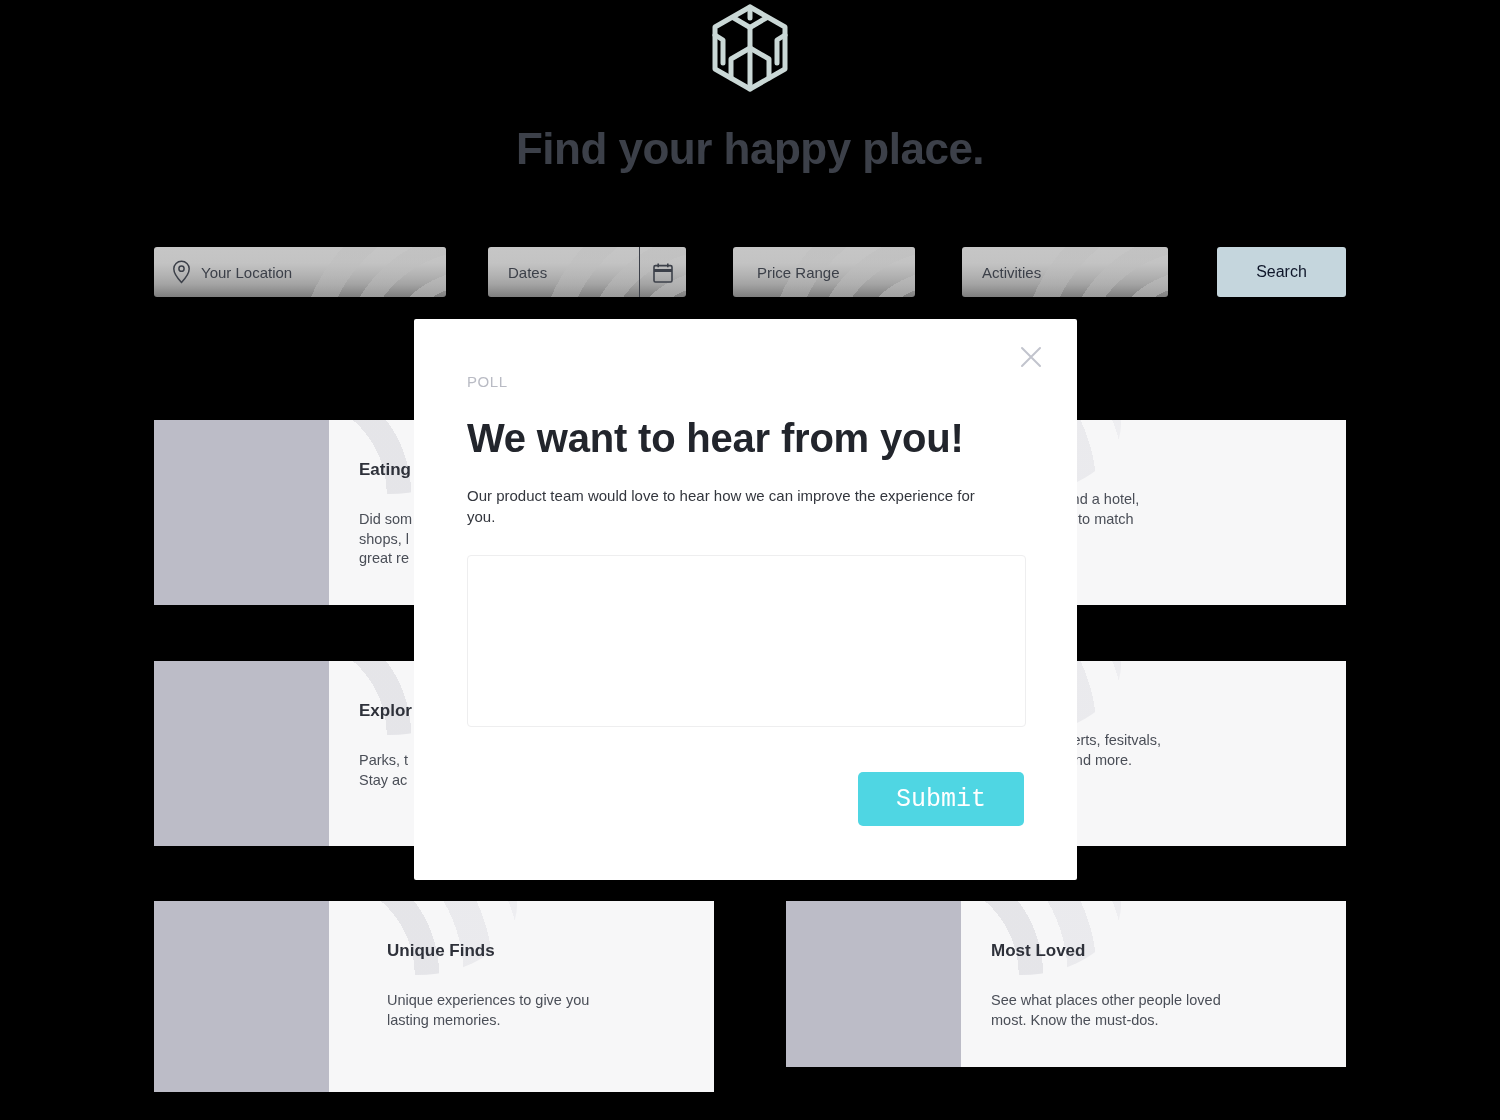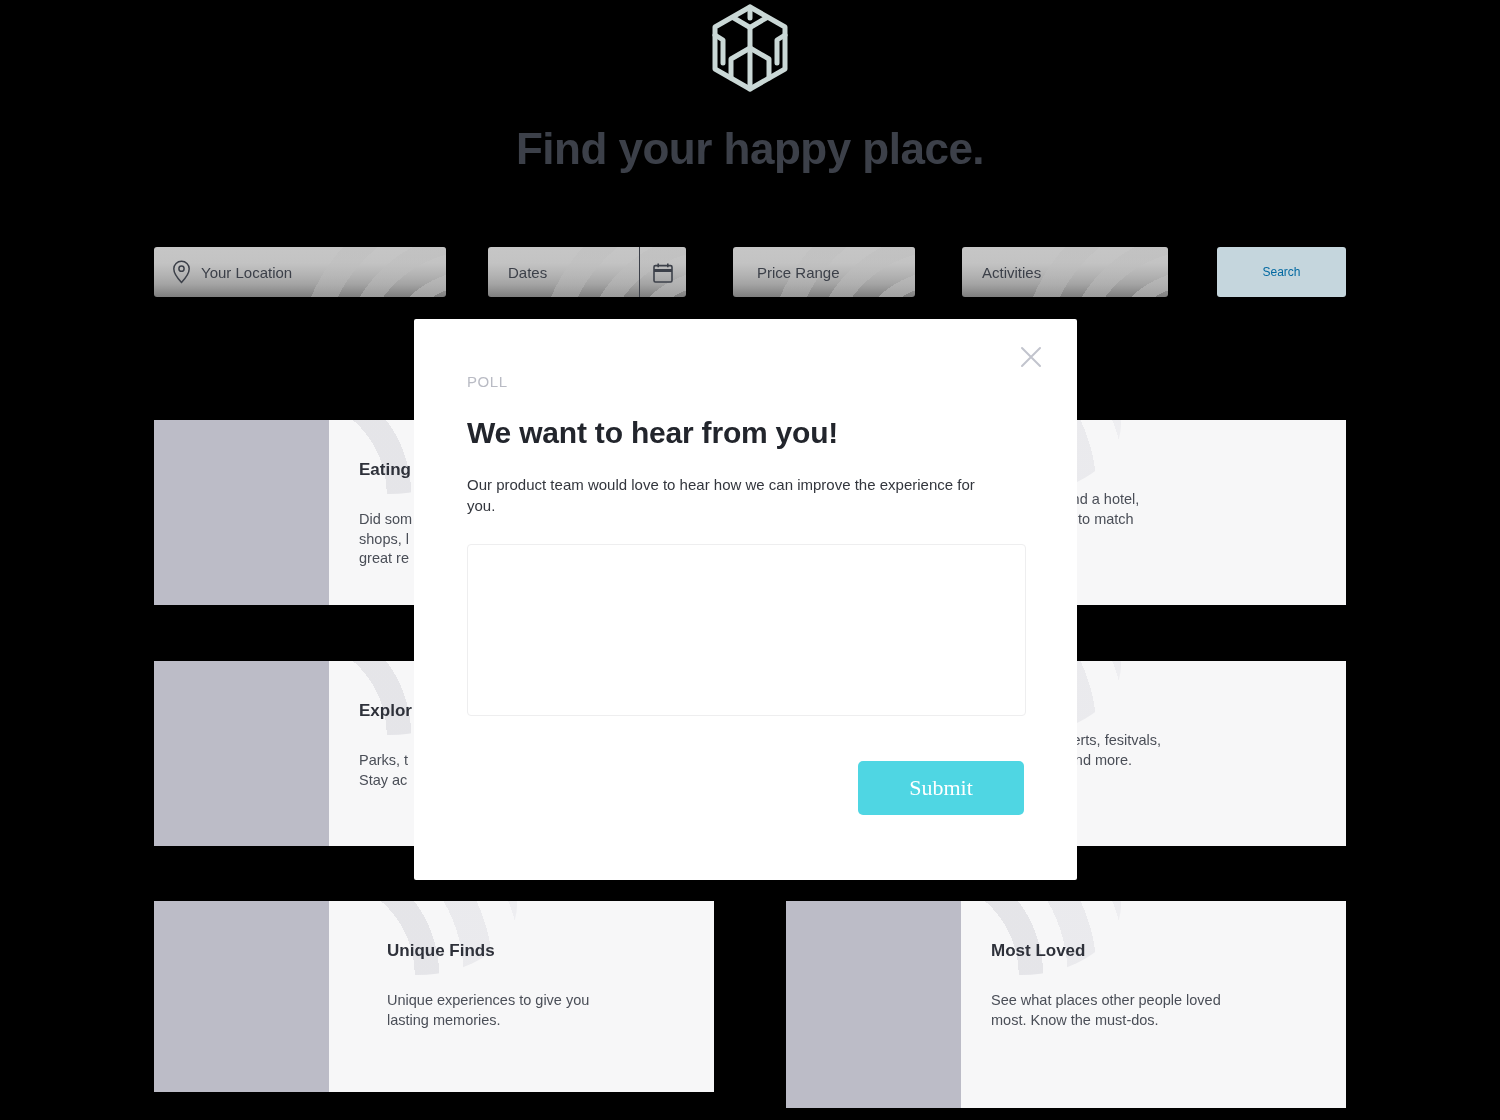--- a/index.html
+++ b/index.html
@@ -118,23 +118,23 @@
 
   .search-btn {
     position: absolute;
     top: 0;
     left: 1063px;
     width: 129px;
     height: 50px;
     border: none;
     border-radius: 3px;
     background: #c5d6dd;
-    color: #0369a1;
+    color: #0f172a;
     font-family: "Liberation Sans", sans-serif;
-    font-size: 12px;
+    font-size: 16px;
     cursor: pointer;
   }
 
   
   .card {
     position: absolute;
     display: flex;
     background: #f7f7f8;
     overflow: hidden;
   }
@@ -184,21 +184,21 @@
     color: #4a4e57;
     white-space: pre-line;
   }
 
   
   #card-eating    { left: 154px;  top: 420px; width: 560px;  height: 185px; }
   #card-stays     { left: 786px;  top: 420px; width: 560px;  height: 185px; }
   #card-exploring { left: 154px;  top: 661px; width: 560px;  height: 185px; }
   #card-happening { left: 786px;  top: 661px; width: 560px;  height: 185px; }
   #card-unique    { left: 154px;  top: 901px; width: 560px;  height: 191px; gap: 28px; }
-  #card-loved     { left: 786px;  top: 901px; width: 560px;  height: 207px; }
+  #card-loved     { left: 786px;  top: 901px; width: 560px;  height: 166px; }
 
   #card-stays .card-title,
   #card-happening .card-title { visibility: hidden; }
 
   
   #card-stays .card-text,
   #card-happening .card-text { margin-left: 0; }
 
   
   .modal {
@@ -225,21 +225,21 @@
     justify-content: center;
   }
   .modal-inner { padding: 54px 53px 0 53px; }
   .modal-eyebrow {
     font-size: 15px;
     letter-spacing: 0.6px;
     color: #b9bbc4;
   }
   .modal-title {
     margin-top: 26px;
-    font-size: 30px;
+    font-size: 40px;
     font-weight: bold;
     color: #22252c;
     letter-spacing: -0.2px;
   }
   .modal-desc {
     margin-top: 25px;
     font-size: 15px;
     line-height: 1.38;
     color: #33363d;
     max-width: 535px;
@@ -264,22 +264,22 @@
     display: flex;
     justify-content: flex-end;
   }
   .submit-btn {
     width: 166px;
     height: 54px;
     border: none;
     border-radius: 5px;
     background: #4fd6e3;
     color: #ffffff;
-    font-family: Liberation Serif, serif;
-    font-size: 22px;
+    font-family: Liberation Mono, monospace;
+    font-size: 25px;
     cursor: pointer;
   }
 </style>
 </head>
 <body>
 
 <div class="page">
 
   <div class="logo-wrap">
     <svg class="logo-mark" width="82" height="88" viewBox="0 0 82 88" fill="none" stroke="#cad8d6" stroke-width="5" stroke-linejoin="round" stroke-linecap="round">

